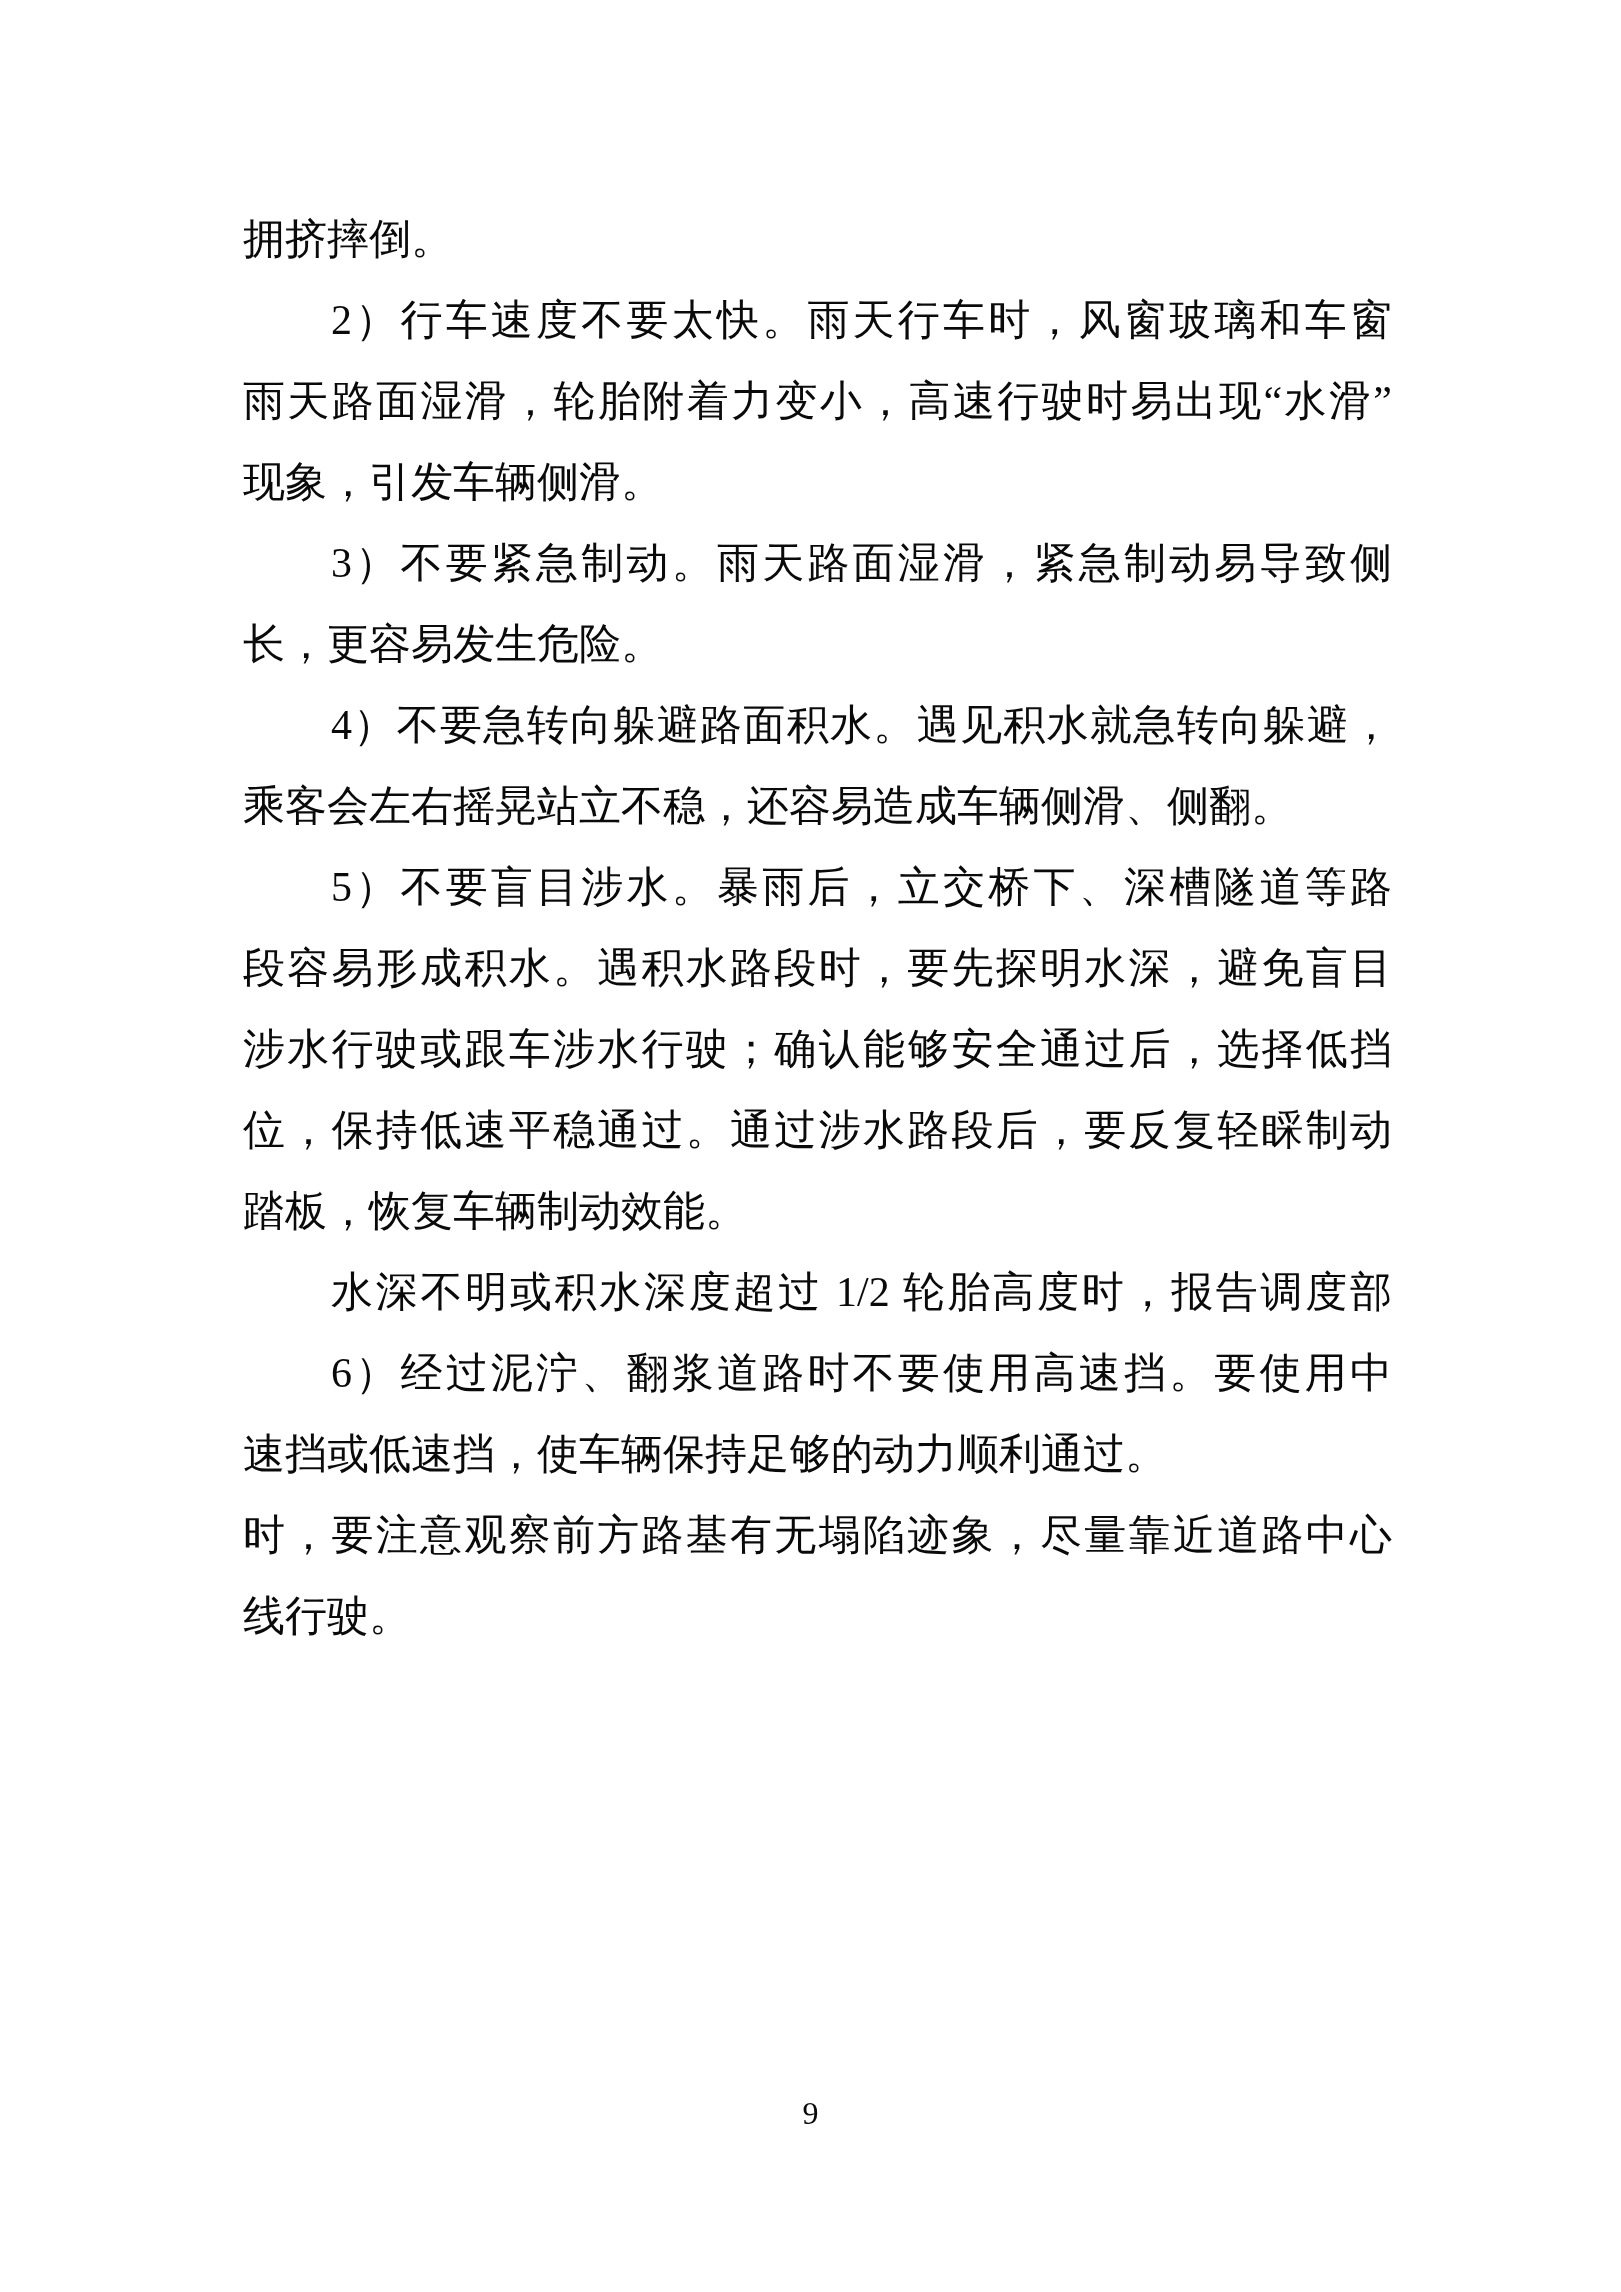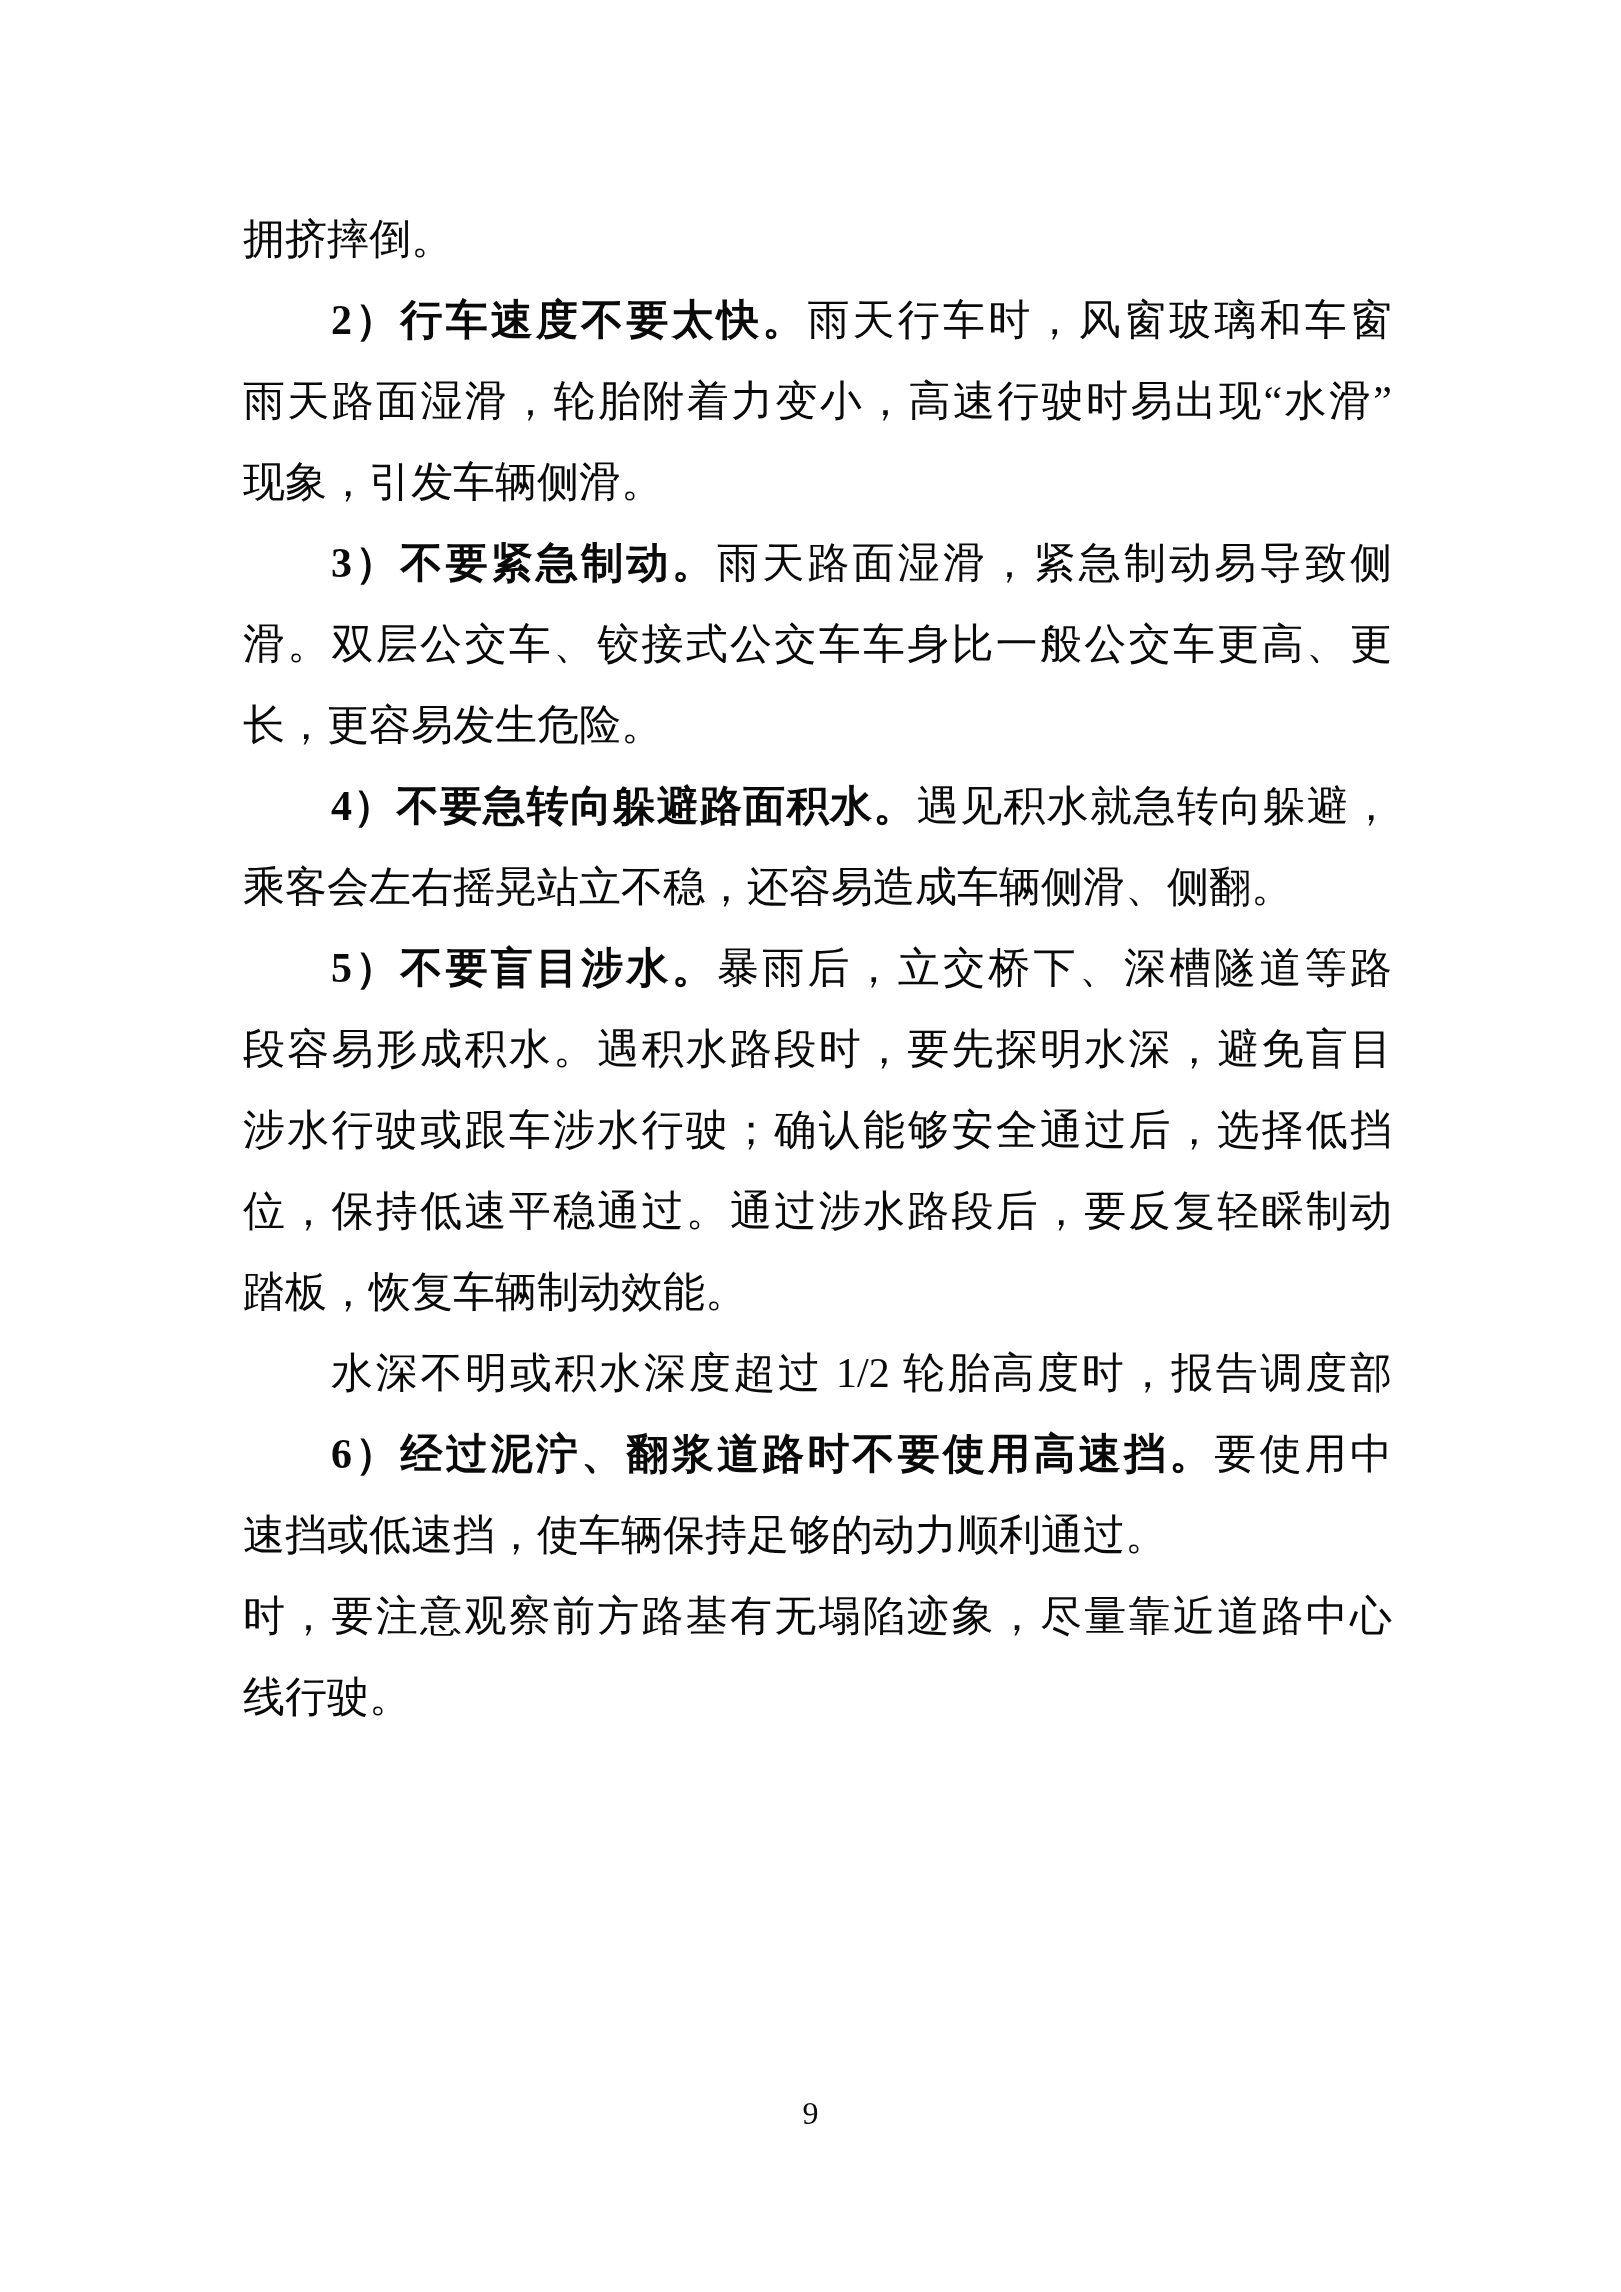--- a/index.html
+++ b/index.html
@@ -29,21 +29,21 @@
     text-align: justify;
     text-justify: inter-character;
   }
   .line.fill {
     text-align-last: justify;
   }
   .line.indent {
     text-indent: 88px;
   }
   .seg.b {
-    font-weight: 700;
+    font-weight: 400;
   }
   .pagenum {
     position: absolute;
     left: 0;
     right: 0;
     top: 2094px;
     height: 39px;
     line-height: 39px;
     text-align: center;
     font-size: 32px;
@@ -53,21 +53,20 @@
 </head>
 <body>
 
 <div class="page">
   <div class="textblock">
       <div class="line"><span class="seg">拥挤摔倒。</span></div>
       <div class="line indent fill"><span class="seg b">2）行车速度不要太快。</span><span class="seg">雨天行车时，风窗玻璃和车窗</span></div>
       <div class="line fill"><span class="seg">雨天路面湿滑，轮胎附着力变小，高速行驶时易出现“水滑”</span></div>
       <div class="line"><span class="seg">现象，引发车辆侧滑。</span></div>
       <div class="line indent fill"><span class="seg b">3）不要紧急制动。</span><span class="seg">雨天路面湿滑，紧急制动易导致侧</span></div>
-      <div class="line fill"><span class="seg">滑。双层公交车、铰接式公交车车身比一般公交车更高、更</span></div>
       <div class="line"><span class="seg">长，更容易发生危险。</span></div>
       <div class="line indent fill"><span class="seg b">4）不要急转向躲避路面积水。</span><span class="seg">遇见积水就急转向躲避，</span></div>
       <div class="line"><span class="seg">乘客会左右摇晃站立不稳，还容易造成车辆侧滑、侧翻。</span></div>
       <div class="line indent fill"><span class="seg b">5）不要盲目涉水。</span><span class="seg">暴雨后，立交桥下、深槽隧道等路</span></div>
       <div class="line fill"><span class="seg">段容易形成积水。遇积水路段时，要先探明水深，避免盲目</span></div>
       <div class="line fill"><span class="seg">涉水行驶或跟车涉水行驶；确认能够安全通过后，选择低挡</span></div>
       <div class="line fill"><span class="seg">位，保持低速平稳通过。通过涉水路段后，要反复轻睬制动</span></div>
       <div class="line"><span class="seg">踏板，恢复车辆制动效能。</span></div>
       <div class="line indent fill"><span class="seg">水深不明或积水深度超过 1/2 轮胎高度时，报告调度部</span></div>
       <div class="line indent fill"><span class="seg b">6）经过泥泞、翻浆道路时不要使用高速挡。</span><span class="seg">要使用中</span></div>

